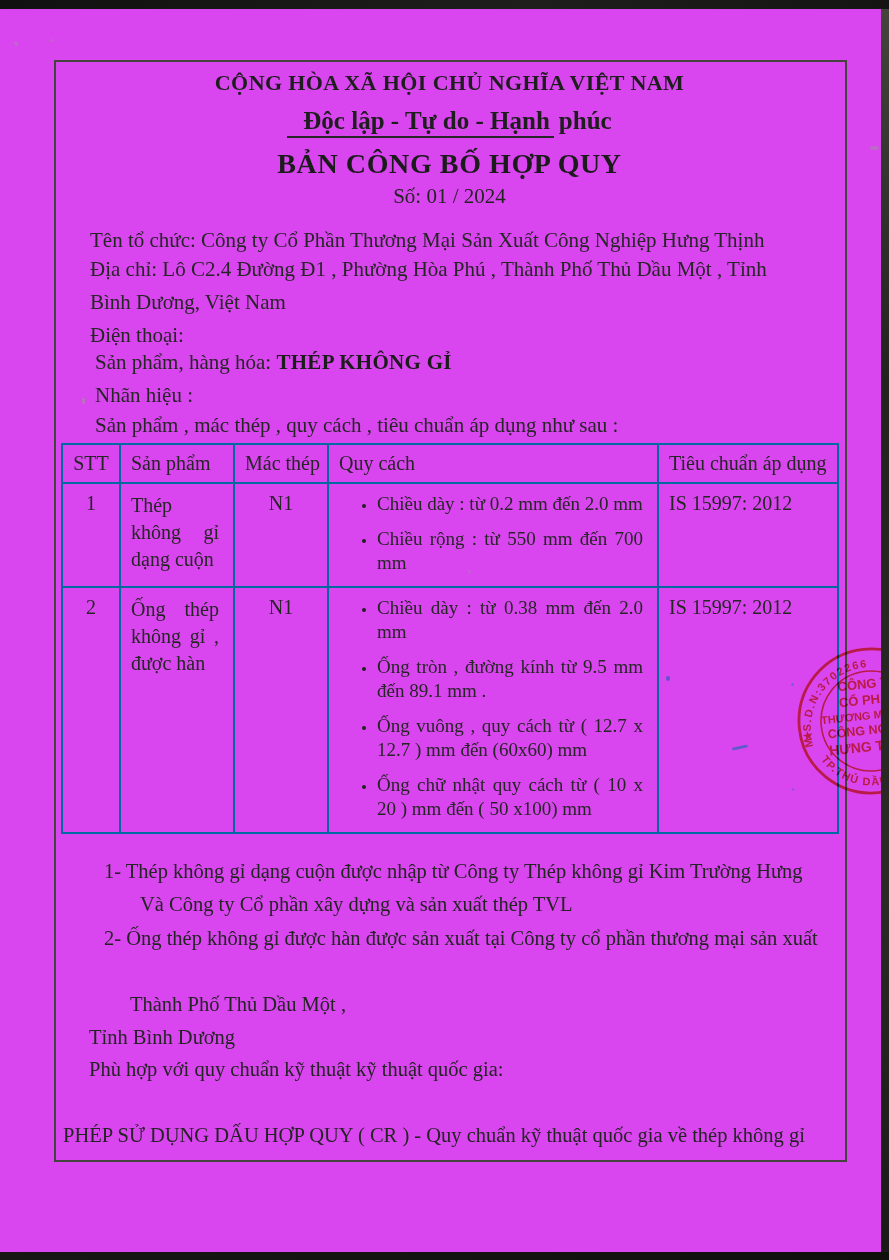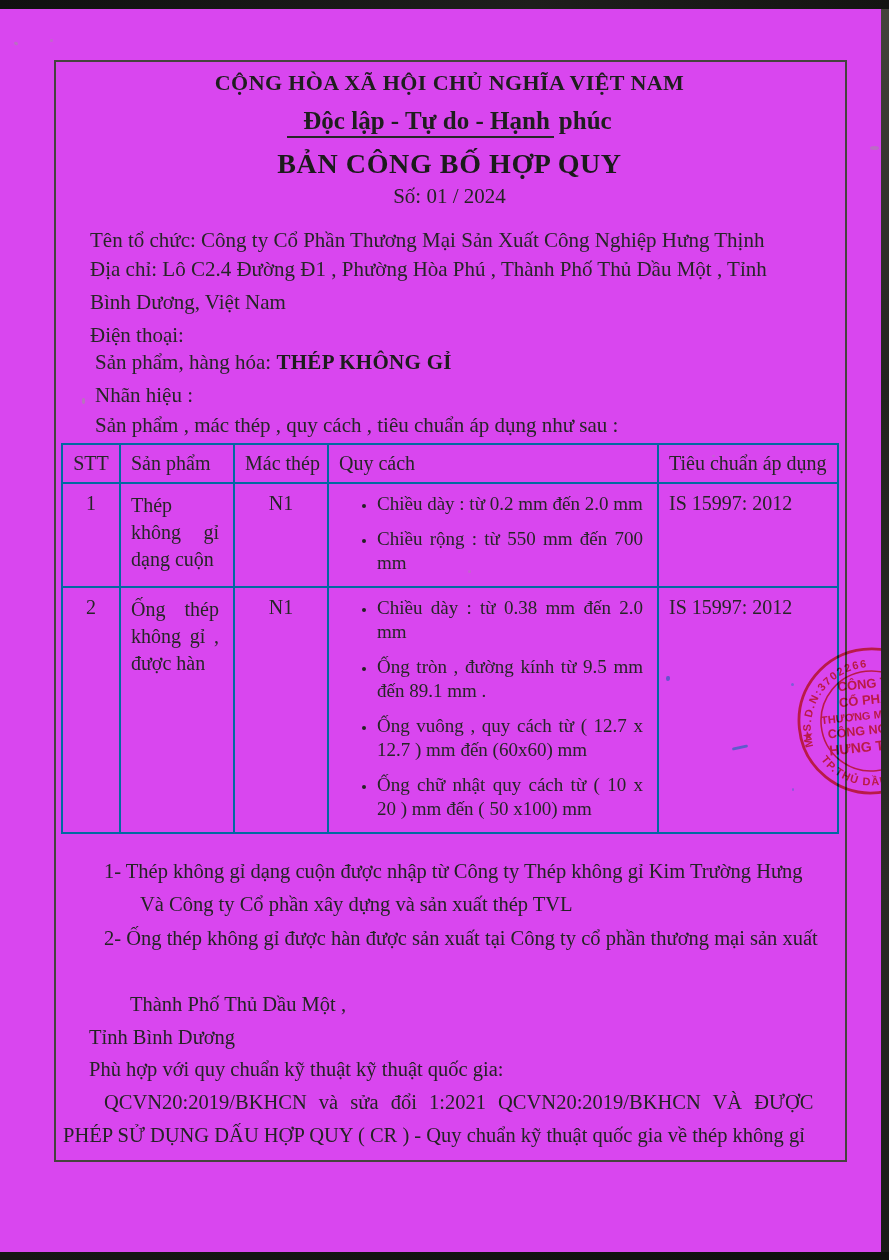--- a/index.html
+++ b/index.html
@@ -145,21 +145,20 @@
     </tbody>
       </table>
   </div>
 
   <div class="line note n1">1-  Thép không gỉ dạng cuộn được nhập từ Công ty Thép không gỉ Kim Trường Hưng</div>
   <div class="line note n2">Và Công ty Cổ phần xây dựng và sản xuất thép TVL</div>
   <div class="line note n3">2-  Ống thép không gỉ được hàn được sản xuất tại Công ty cổ phần thương mại sản xuất</div>
   <div class="line note n5">Thành Phố Thủ Dầu Một ,</div>
   <div class="line note n6">Tỉnh Bình Dương</div>
   <div class="line note n7">Phù hợp với quy chuẩn kỹ thuật kỹ thuật quốc gia:</div>
-  <div class="line note n8">QCVN20:2019/BKHCN và sửa đổi 1:2021 QCVN20:2019/BKHCN VÀ ĐƯỢC</div>
   <div class="line note n9">PHÉP SỬ DỤNG DẤU HỢP QUY ( CR ) -  Quy chuẩn kỹ thuật quốc gia về thép không gỉ</div>
 
   <svg class="stamp" viewBox="0 0 200 200">
     <defs>
       <path id="arcTop" d="M 42,126 A 61,61 0 1 1 158,126"></path>
       <path id="arcBottom" d="M 40,118 A 62,62 0 0 0 160,118"></path>
     </defs>
     <circle cx="100" cy="100" r="72" fill="none" stroke="#d8503f" stroke-width="2.8"></circle>
     <circle cx="100" cy="100" r="50" fill="none" stroke="#d8503f" stroke-width="1.6"></circle>
     <text font-size="11" fill="#d8503f" letter-spacing="1.5">

